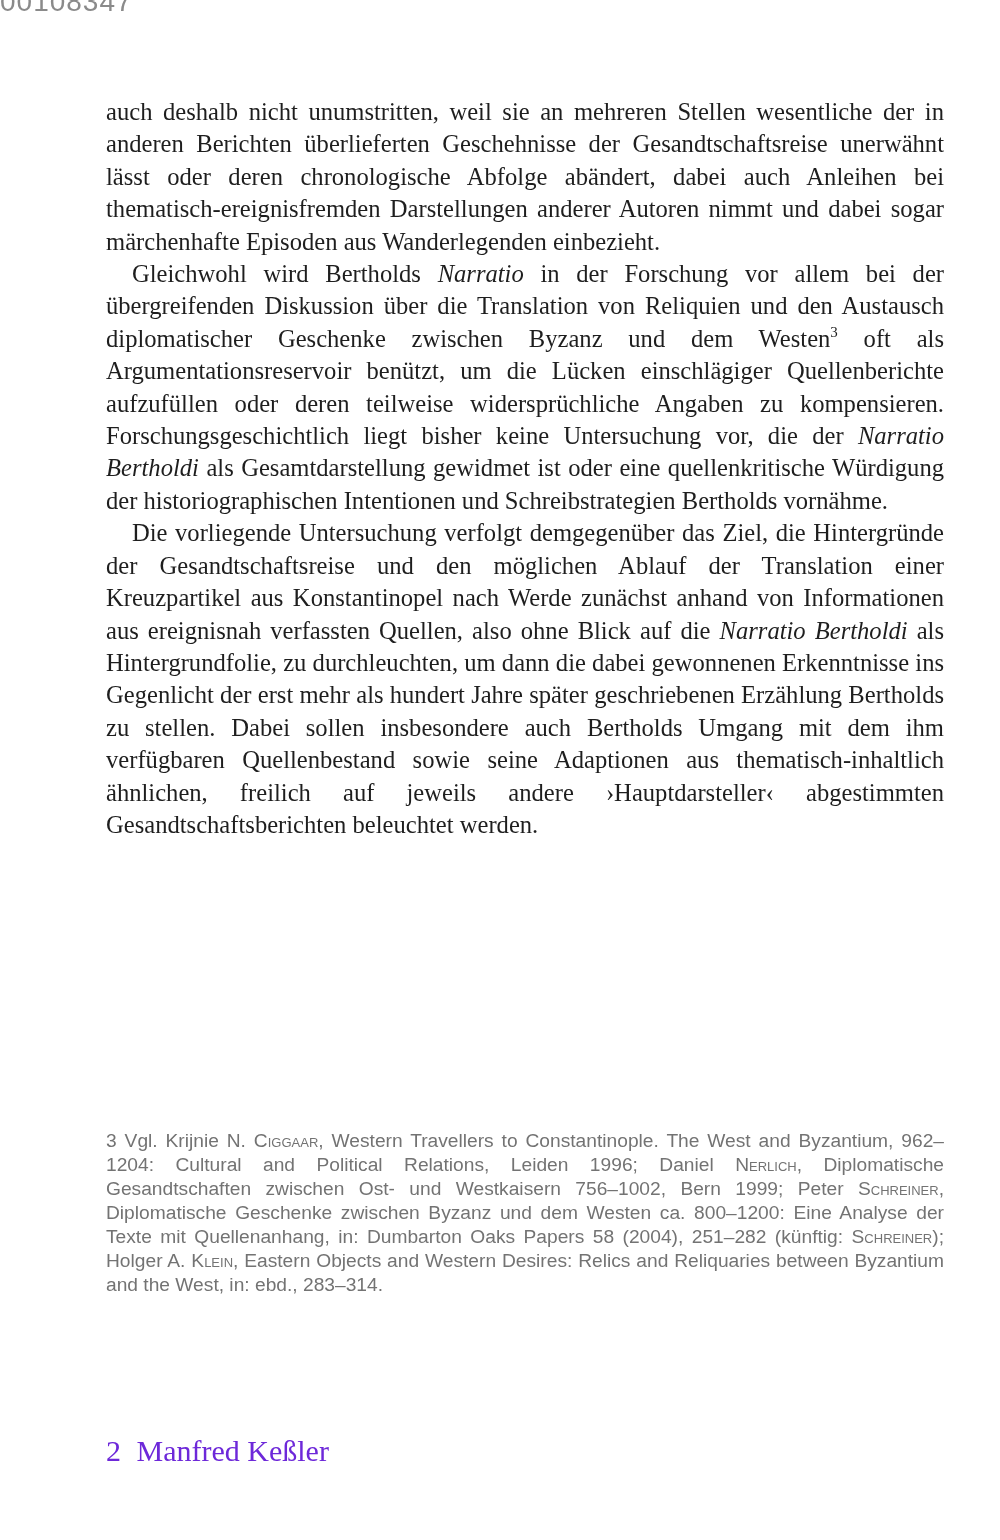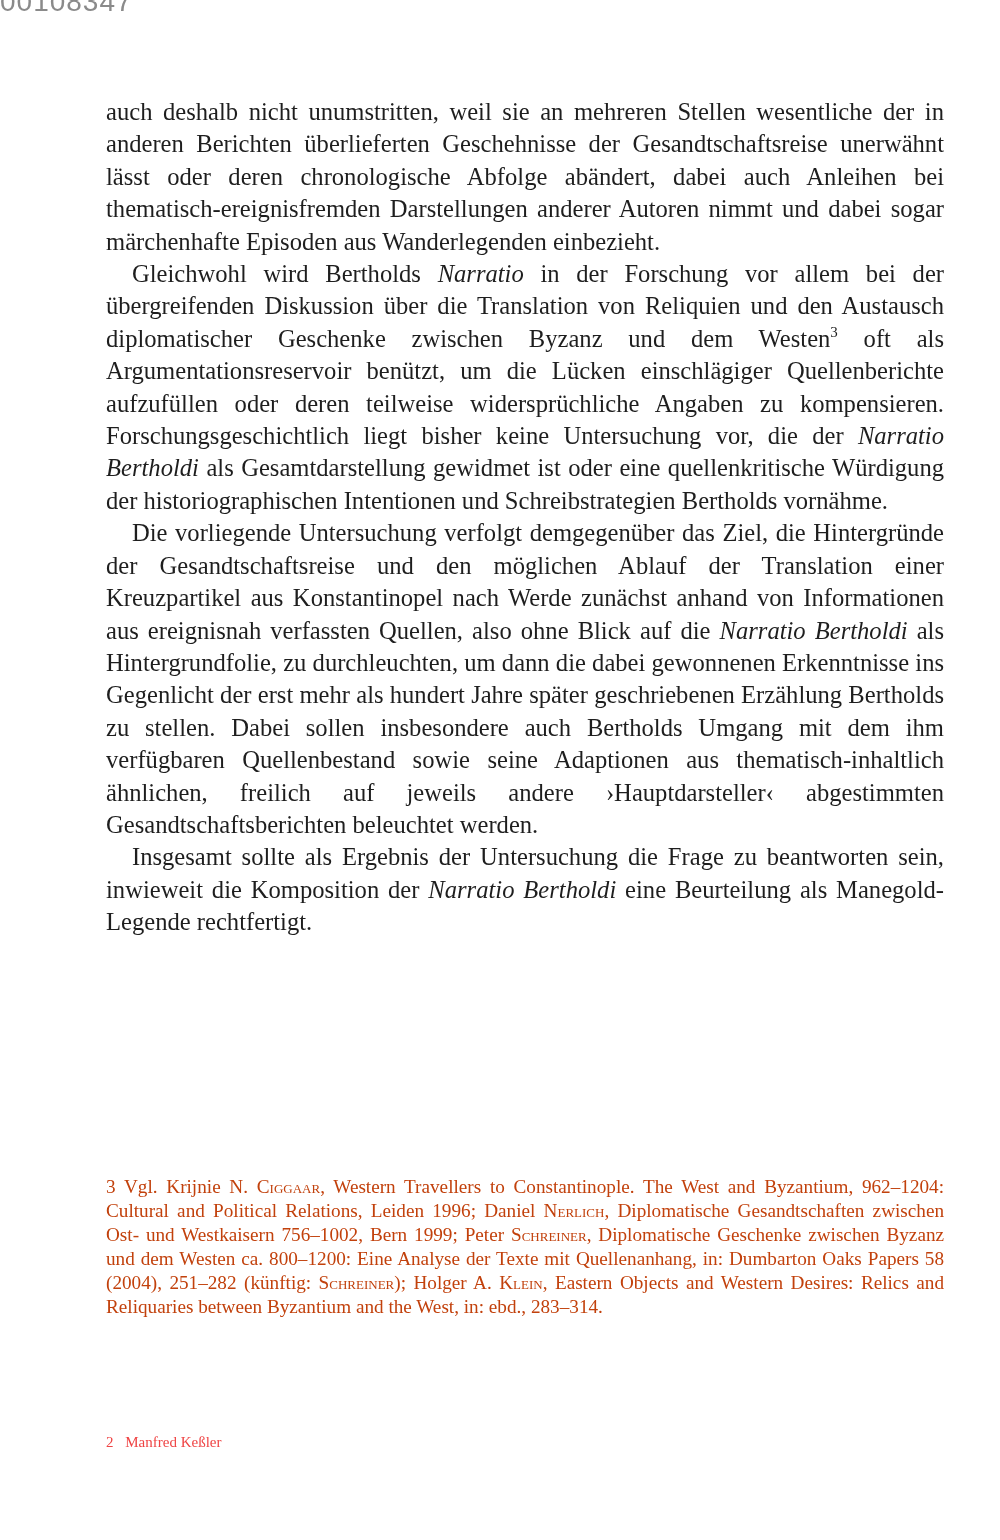--- a/index.html
+++ b/index.html
@@ -14,44 +14,42 @@
       font-family: Liberation Serif, serif;
       font-size: 24.6px; line-height: 32.4px; color: #1e1e1e;
       text-align: justify; hyphens: manual;
     }
     .body-text p { margin: 0; }
     .body-text p.indent { text-indent: 26px; }
     .body-text i { font-style: italic; }
     sup { font-size: 15px; line-height: 0; vertical-align: 10px; }
     .footnotes {
       position: absolute; left: 106px; top: 1129px; width: 838px;
-      font-family: Liberation Serif, serif;
-      font-size: 19.2px; line-height: 24px; color: #c2410c;
+      font-family: Liberation Sans, sans-serif;
+      font-size: 19.2px; line-height: 24px; color: #737373;
       text-align: justify;
-      margin-top: 46px;
     }
     .footnotes p { margin: 0; }
     .sc { font-variant: small-caps; }
     .page-footer {
       position: absolute; left: 106px; top: 1434px;
       font-family: "Liberation Serif", serif;
-      font-size: 15px; color: #ef4444;
+      font-size: 30px; color: #6d28d9;
     }
     .page-footer .num { margin-right: 8px; }
   </style>
 </head>
 <body>
 
 <div class="watermark">00108347</div>
 
 <div class="body-text" id="main-text">
     <p><span>auch deshalb nicht unumstritten, weil sie an mehreren Stellen wesentliche der in anderen Berichten überlieferten Geschehnisse der Gesandtschaftsreise unerwähnt lässt oder deren chronologische Abfolge abändert, dabei auch Anleihen bei thematisch-ereignisfremden Darstellungen anderer Autoren nimmt und dabei sogar märchenhafte Episoden aus Wanderlegenden einbezieht.</span></p>
     <p class="indent"><span>Gleichwohl wird Bertholds </span><i>Narratio</i><span> in der Forschung vor allem bei der übergreifenden Diskussion über die Translation von Reliquien und den Austausch diplomatischer Geschenke zwischen Byzanz und dem Westen</span><sup>3</sup><span> oft als Argumentationsreservoir benützt, um die Lücken einschlägiger Quellenberichte aufzufüllen oder deren teilweise widersprüchliche Angaben zu kompensieren. Forschungsgeschichtlich liegt bisher keine Untersuchung vor, die der </span><i>Narratio Bertholdi</i><span> als Gesamtdarstellung gewidmet ist oder eine quellenkritische Würdigung der historiographischen Intentionen und Schreibstrategien Bertholds vornähme.</span></p>
     <p class="indent"><span>Die vorliegende Untersuchung verfolgt demgegenüber das Ziel, die Hintergründe der Gesandtschaftsreise und den möglichen Ablauf der Translation einer Kreuzpartikel aus Konstantinopel nach Werde zunächst anhand von Informationen aus ereignisnah verfassten Quellen, also ohne Blick auf die </span><i>Narratio Bertholdi</i><span> als Hintergrundfolie, zu durchleuchten, um dann die dabei gewonnenen Erkenntnisse ins Gegenlicht der erst mehr als hundert Jahre später geschriebenen Erzählung Bertholds zu stellen. Dabei sollen insbesondere auch Bertholds Umgang mit dem ihm verfügbaren Quellenbestand sowie seine Adaptionen aus thematisch-inhaltlich ähnlichen, freilich auf jeweils andere ›Hauptdarsteller‹ abgestimmten Gesandtschaftsberichten beleuchtet werden.</span></p>
-    <p class="indent"><span>Insgesamt sollte als Ergebnis der Untersuchung die Frage zu beantworten sein, inwieweit die Komposition der </span><i>Narratio Bertholdi</i><span> eine Beurteilung als Manegold-Legende rechtfertigt.</span></p>
   </div>
 
 <div class="footnotes" id="footnotes">
     <p><span>3 </span><span>Vgl. Krijnie N. </span><span class="sc">Ciggaar</span><span>, Western Travellers to Constantinople. The West and Byzantium, 962–1204: Cultural and Political Relations, Leiden 1996; Daniel </span><span class="sc">Nerlich</span><span>, Diplomatische Gesandtschaften zwischen Ost- und Westkaisern 756–1002, Bern 1999; Peter </span><span class="sc">Schreiner</span><span>, Diplomatische Geschenke zwischen Byzanz und dem Westen ca. 800–1200: Eine Analyse der Texte mit Quellenanhang, in: Dumbarton Oaks Papers 58 (2004), 251–282 (künftig: </span><span class="sc">Schreiner</span><span>); Holger A. </span><span class="sc">Klein</span><span>, Eastern Objects and Western Desires: Relics and Reliquaries between Byzantium and the West, in: ebd., 283–314.</span></p>
   </div>
 
 <div class="page-footer">
   <span class="num">2</span>
   <span>Manfred Keßler</span>
 </div>

